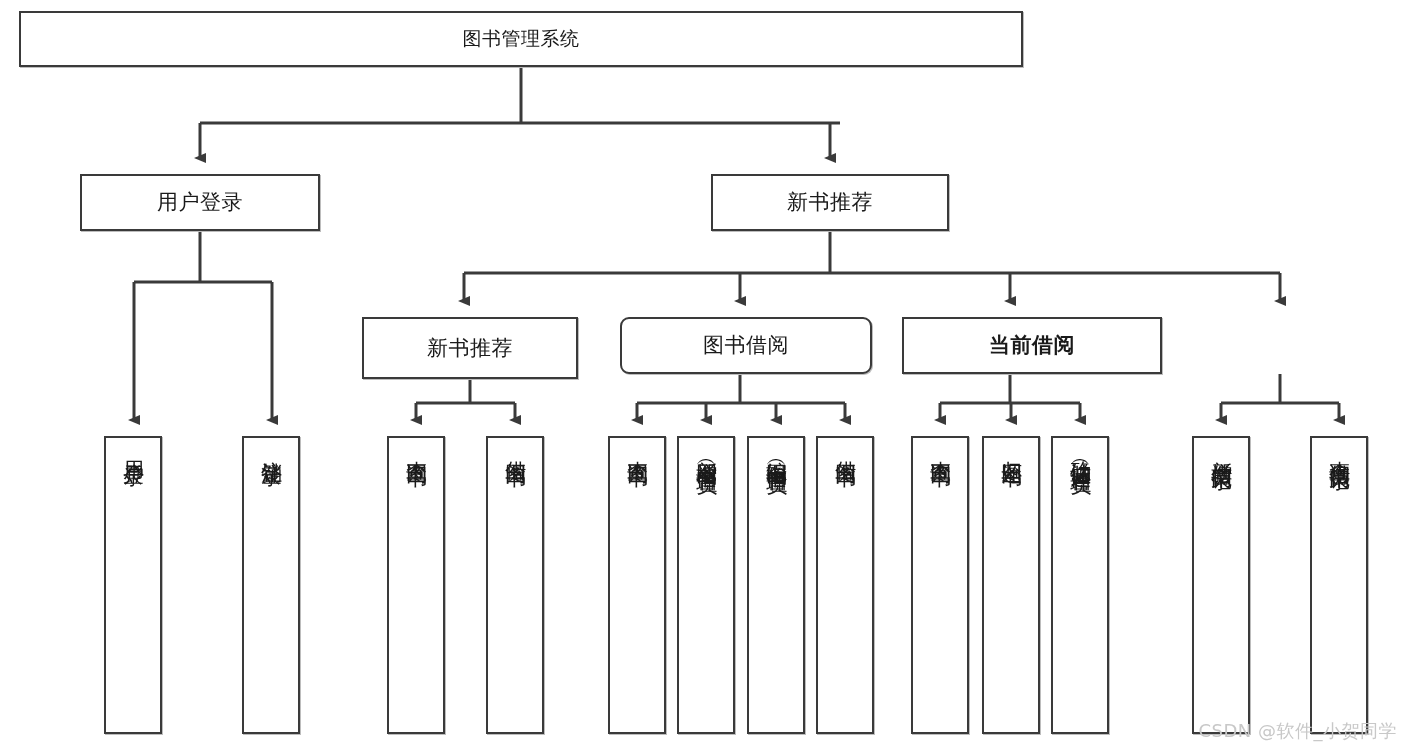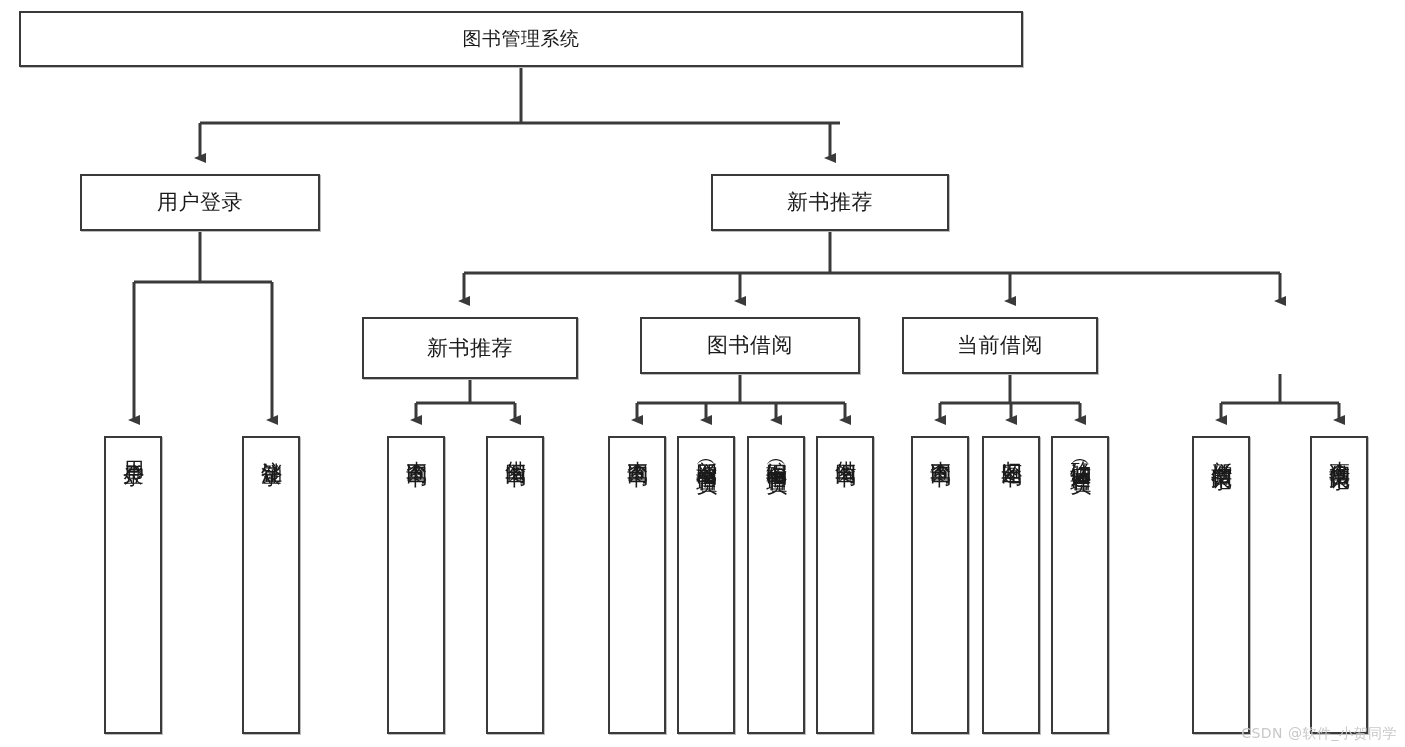--- a/index.html
+++ b/index.html
@@ -58,21 +58,21 @@
     font-size: 21px;
     line-height: 1.12;
     letter-spacing: 2px;
     max-height: 100%;
   }
   .node.root .lbl { font-size: 19px; }
   .watermark {
     position: absolute;
     right: 8px;
     bottom: 4px;
-    font-size: 14px;
+    font-size: 18px;
     color: #c8c8c8;
     white-space: nowrap;
     letter-spacing: 0.5px;
   }
 </style>
 </head>
 <body>
 
 <div id="canvas">
 
@@ -133,24 +133,24 @@
   <div class="node horiz" style="left:80px;top:174px;width:240px;height:57px;">
     <span class="lbl">用户登录</span>
   </div>
   <div class="node horiz" style="left:711px;top:174px;width:238px;height:57px;">
     <span class="lbl">新书推荐</span>
   </div>
 
   <div class="node horiz" style="left:362px;top:317px;width:216px;height:62px;">
     <span class="lbl">新书推荐</span>
   </div>
-  <div class="node horiz" style="left:640px;top:317px;width:220px;height:57px;">
+  <div class="node horiz" style="left:620px;top:317px;width:252px;height:57px;border-radius:9px;">
     <span class="lbl">图书借阅</span>
   </div>
-  <div class="node horiz" style="left:902px;top:317px;width:196px;height:57px;">
+  <div class="node horiz" style="left:902px;top:317px;width:260px;height:57px;font-weight:bold;">
     <span class="lbl">当前借阅</span>
   </div>
 
   <div class="node vert" style="left:104px;top:436px;width:58px;height:298px;">
     <span class="lbl">用户登录</span>
   </div>
   <div class="node vert" style="left:242px;top:436px;width:58px;height:298px;">
     <span class="lbl">注销登录</span>
   </div>
 

